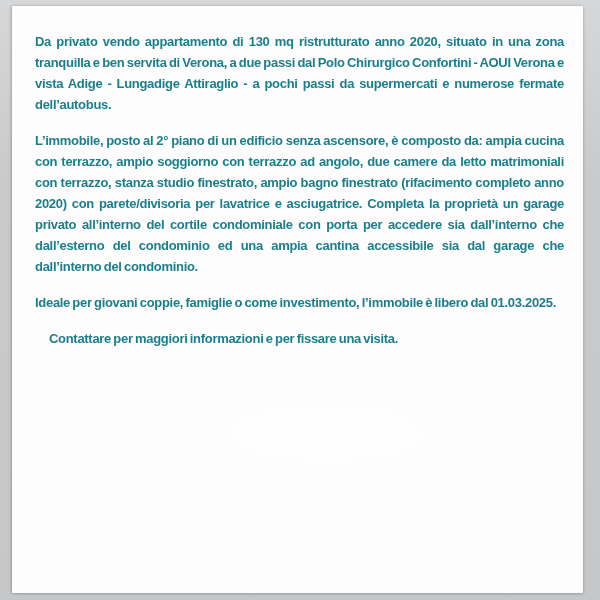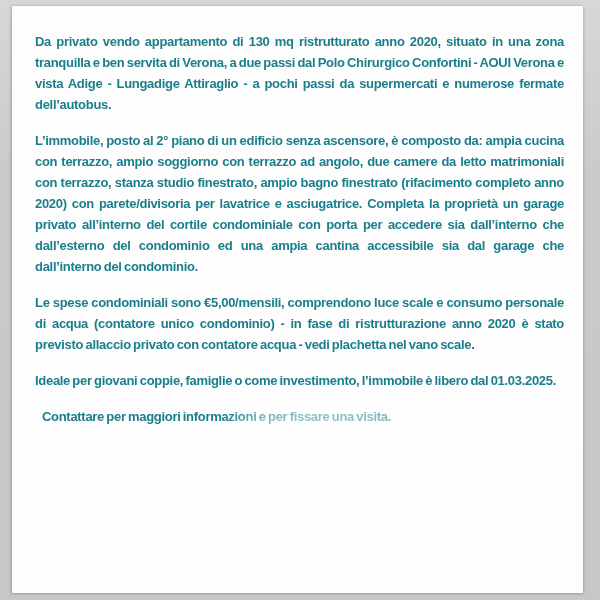--- a/index.html
+++ b/index.html
@@ -36,21 +36,21 @@
     margin: 0 0 15px 0;
     font-weight: bold;
     font-size: 13px;
     line-height: 21px;
     letter-spacing: -0.3px;
     word-spacing: -1px;
     text-align: justify;
     color: var(--ink, #1b7e8b);
   }
   .contact-block {
-    margin: 7px;
+    margin: 14px;
   }
   .contact-line {
     font-weight: bold;
     font-size: 13px;
     line-height: 21px;
     letter-spacing: -0.3px;
     word-spacing: -1px;
     color: var(--ink, #1b7e8b);
   }
   .watermark {
@@ -68,20 +68,19 @@
 </style>
 </head>
 <body>
 
 <div class="page">
   <div class="card">
     <div class="watermark"></div>
     <div class="content">
       <p class="para">Da privato vendo appartamento di 130 mq ristrutturato anno 2020, situato in una zona tranquilla e ben servita di Verona, a due passi dal Polo Chirurgico Confortini - AOUI Verona e vista Adige - Lungadige Attiraglio - a pochi passi da supermercati e numerose fermate dell’autobus.</p>
       <p class="para">L’immobile, posto al 2° piano di un edificio senza ascensore, è composto da: ampia cucina con terrazzo, ampio soggiorno con terrazzo ad angolo, due camere da letto matrimoniali con terrazzo, stanza studio finestrato, ampio bagno finestrato (rifacimento completo anno 2020) con parete/divisoria per lavatrice e asciugatrice. Completa la proprietà un garage privato all’interno del cortile condominiale con porta per accedere sia dall’interno che dall’esterno del condominio ed una ampia cantina accessibile sia dal garage che dall’interno del condominio.</p>
-      <p class="para">Le spese condominiali sono €5,00/mensili, comprendono luce scale e consumo personale di acqua (contatore unico condominio) - in fase di ristrutturazione anno 2020 è stato previsto allaccio privato con contatore acqua - vedi plachetta nel vano scale.</p>
       <p class="para">Ideale per giovani coppie, famiglie o come investimento, l’immobile è libero dal 01.03.2025.</p>
       <div class="contact-block">
         <div class="contact-line">Contattare per maggiori informazioni e per fissare una visita.</div>
       </div>
     </div>
   </div>
 </div>
 
 </body></html>

